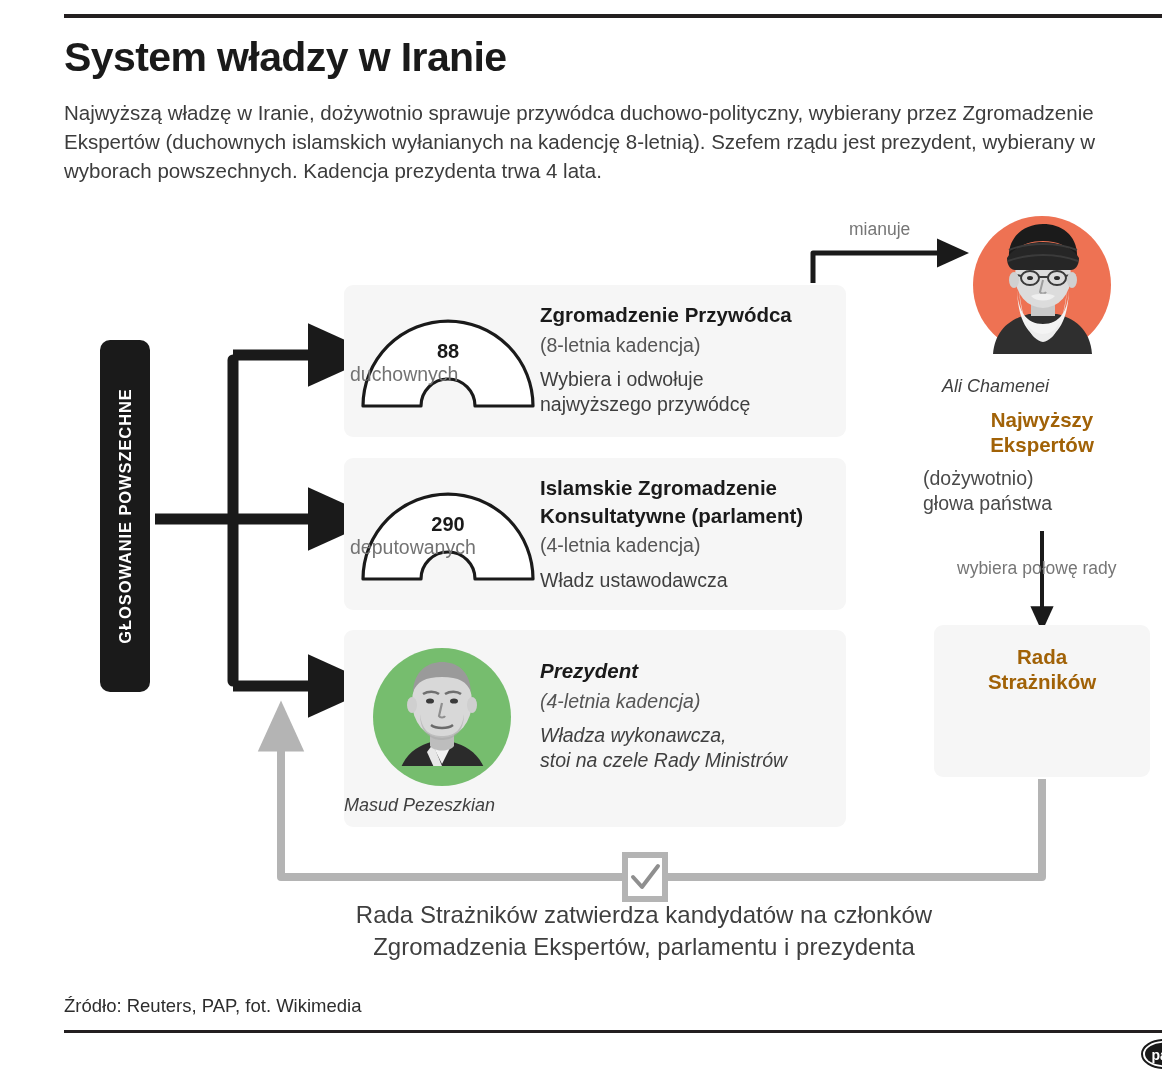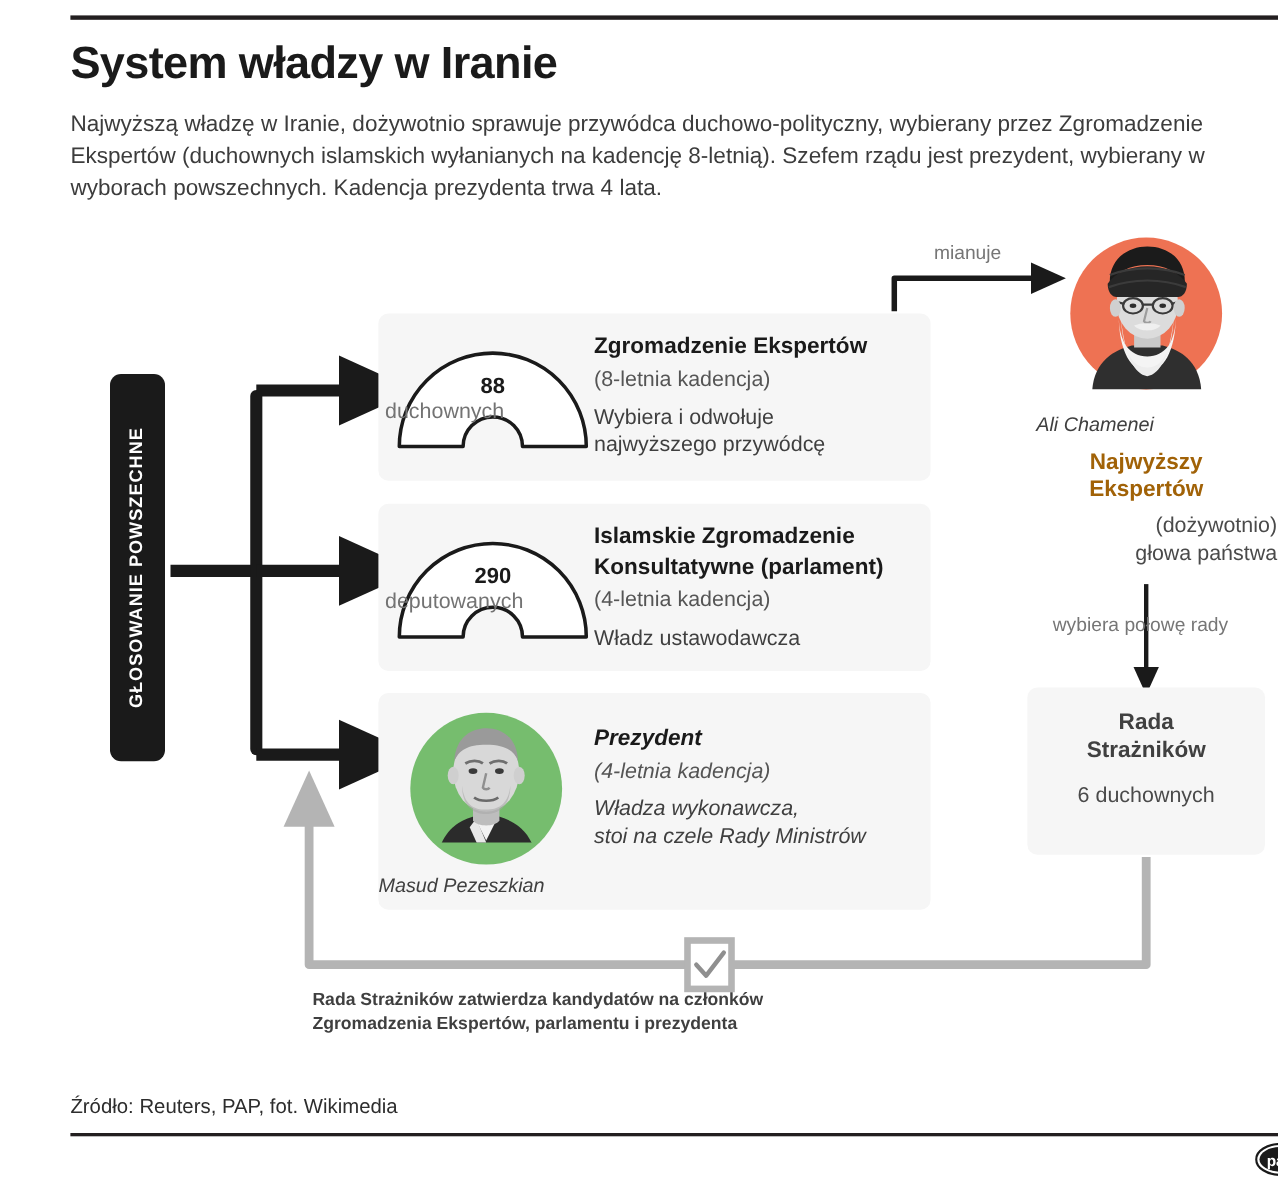--- a/index.html
+++ b/index.html
@@ -182,34 +182,34 @@
     font-size: 20.5px;
     font-weight: bold;
     color: #a16207;
     line-height: 1.22;
   }
   .leader-sub {
     position: absolute;
     left: 880px;
     top: 466px;
     width: 238px;
-    text-align: right;
+    text-align: left;
     font-size: 19.5px;
     color: #4a4a4a;
     line-height: 1.3;
   }
 
   .guardians-title {
     position: absolute;
     left: 0; right: 0;
     top: 19px;
     text-align: center;
     font-size: 20.5px;
     font-weight: bold;
-    color: #404040;
+    color: #a16207;
     line-height: 1.24;
   }
   .guardians-body {
     position: absolute;
     left: 0; right: 0;
     top: 86px;
     text-align: center;
     font-size: 19.5px;
     color: #4a4a4a;
     line-height: 1.3;
@@ -223,25 +223,24 @@
     white-space: nowrap;
   }
   #label-mianuje { left: 806px; top: 219px; }
   #label-polowa  { left: 914px; top: 558px; }
 
   .footnote {
     position: absolute;
     left: 241px;
     top: 899px;
     width: 720px;
-    text-align: left;
-    font-size: 16px;
+    text-align: center;
+    font-size: 24px;
     color: #3f3f3f;
     line-height: 1.32;
-    font-weight: bold;
   }
 
   
   .source {
     position: absolute;
     left: 21px;
     top: 995px;
     font-size: 18.5px;
     color: #2d2d2d;
   }
@@ -318,21 +317,21 @@
 
   <div class="card" id="card-assembly">
     <div class="hemicycle">
       <svg viewBox="0 0 176 96" width="176" height="96">
         <path d="M3,93 A85,85 0 0 1 173,93 L115,93 A27,27 0 0 0 61,93 Z" fill="#ffffff" stroke="#1a1a1a" stroke-width="3.2" stroke-linejoin="round"></path>
       </svg>
       <div class="hemi-num">88</div>
       <div class="hemi-unit">duchownych</div>
     </div>
     <div class="card-text">
-      <div class="card-title">Zgromadzenie Ekspertów</div>
+      <div class="card-title">Zgromadzenie Przywódca</div>
       <div class="card-sub">(8-letnia kadencja)</div>
       <div class="card-body">Wybiera i odwołuje</div>
       <div class="card-body" style="margin-top:0">najwyższego przywódcę</div>
     </div>
   </div>
 
   <div class="card" id="card-parlament">
     <div class="hemicycle">
       <svg viewBox="0 0 176 96" width="176" height="96">
         <path d="M3,93 A85,85 0 0 1 173,93 L115,93 A27,27 0 0 0 61,93 Z" fill="#ffffff" stroke="#1a1a1a" stroke-width="3.2" stroke-linejoin="round"></path>
@@ -448,21 +447,20 @@
     <div>(dożywotnio)</div>
     <div>głowa państwa</div>
   </div>
 
   <div class="card" id="card-guardians">
     <div class="guardians-title">
       <div>Rada</div>
       <div>Strażników</div>
     </div>
     <div class="guardians-body">
-      <div>6 duchownych</div>
     </div>
   </div>
 
   <div class="edge-label" id="label-mianuje">mianuje</div>
   <div class="edge-label" id="label-polowa">wybiera połowę rady</div>
 
   <div class="footnote">
     <div>Rada Strażników zatwierdza kandydatów na członków</div>
     <div>Zgromadzenia Ekspertów, parlamentu i prezydenta</div>
   </div>

